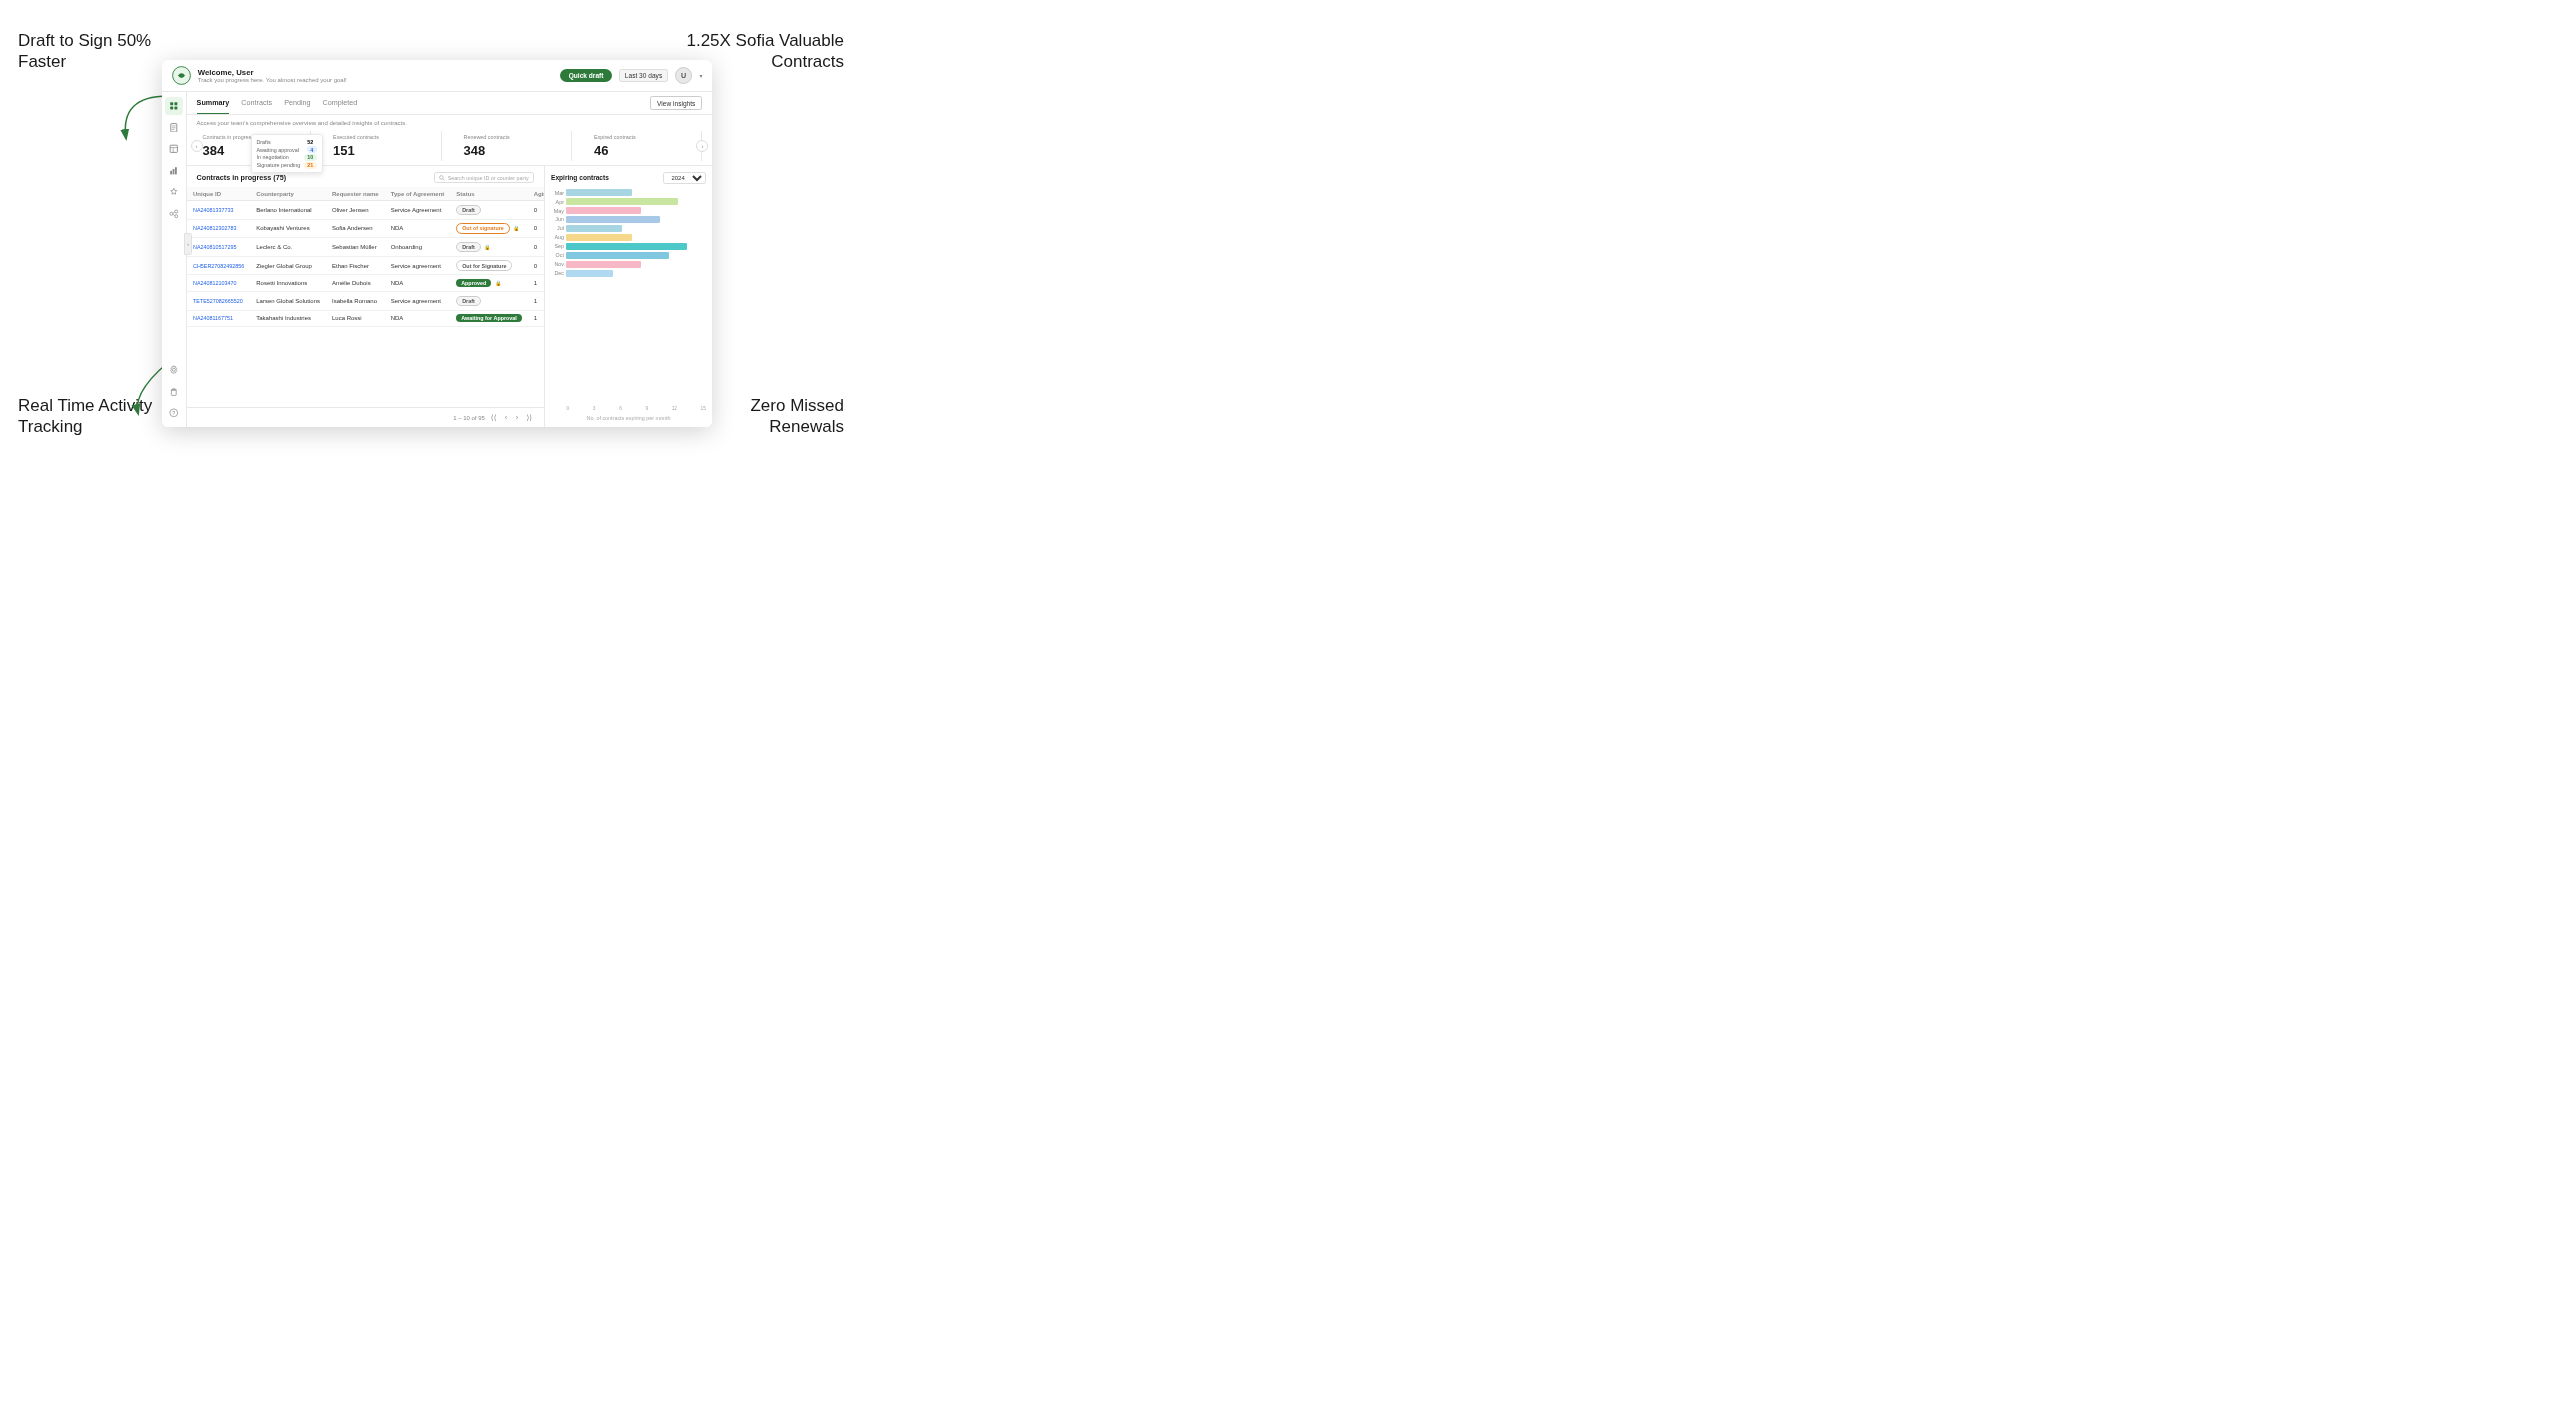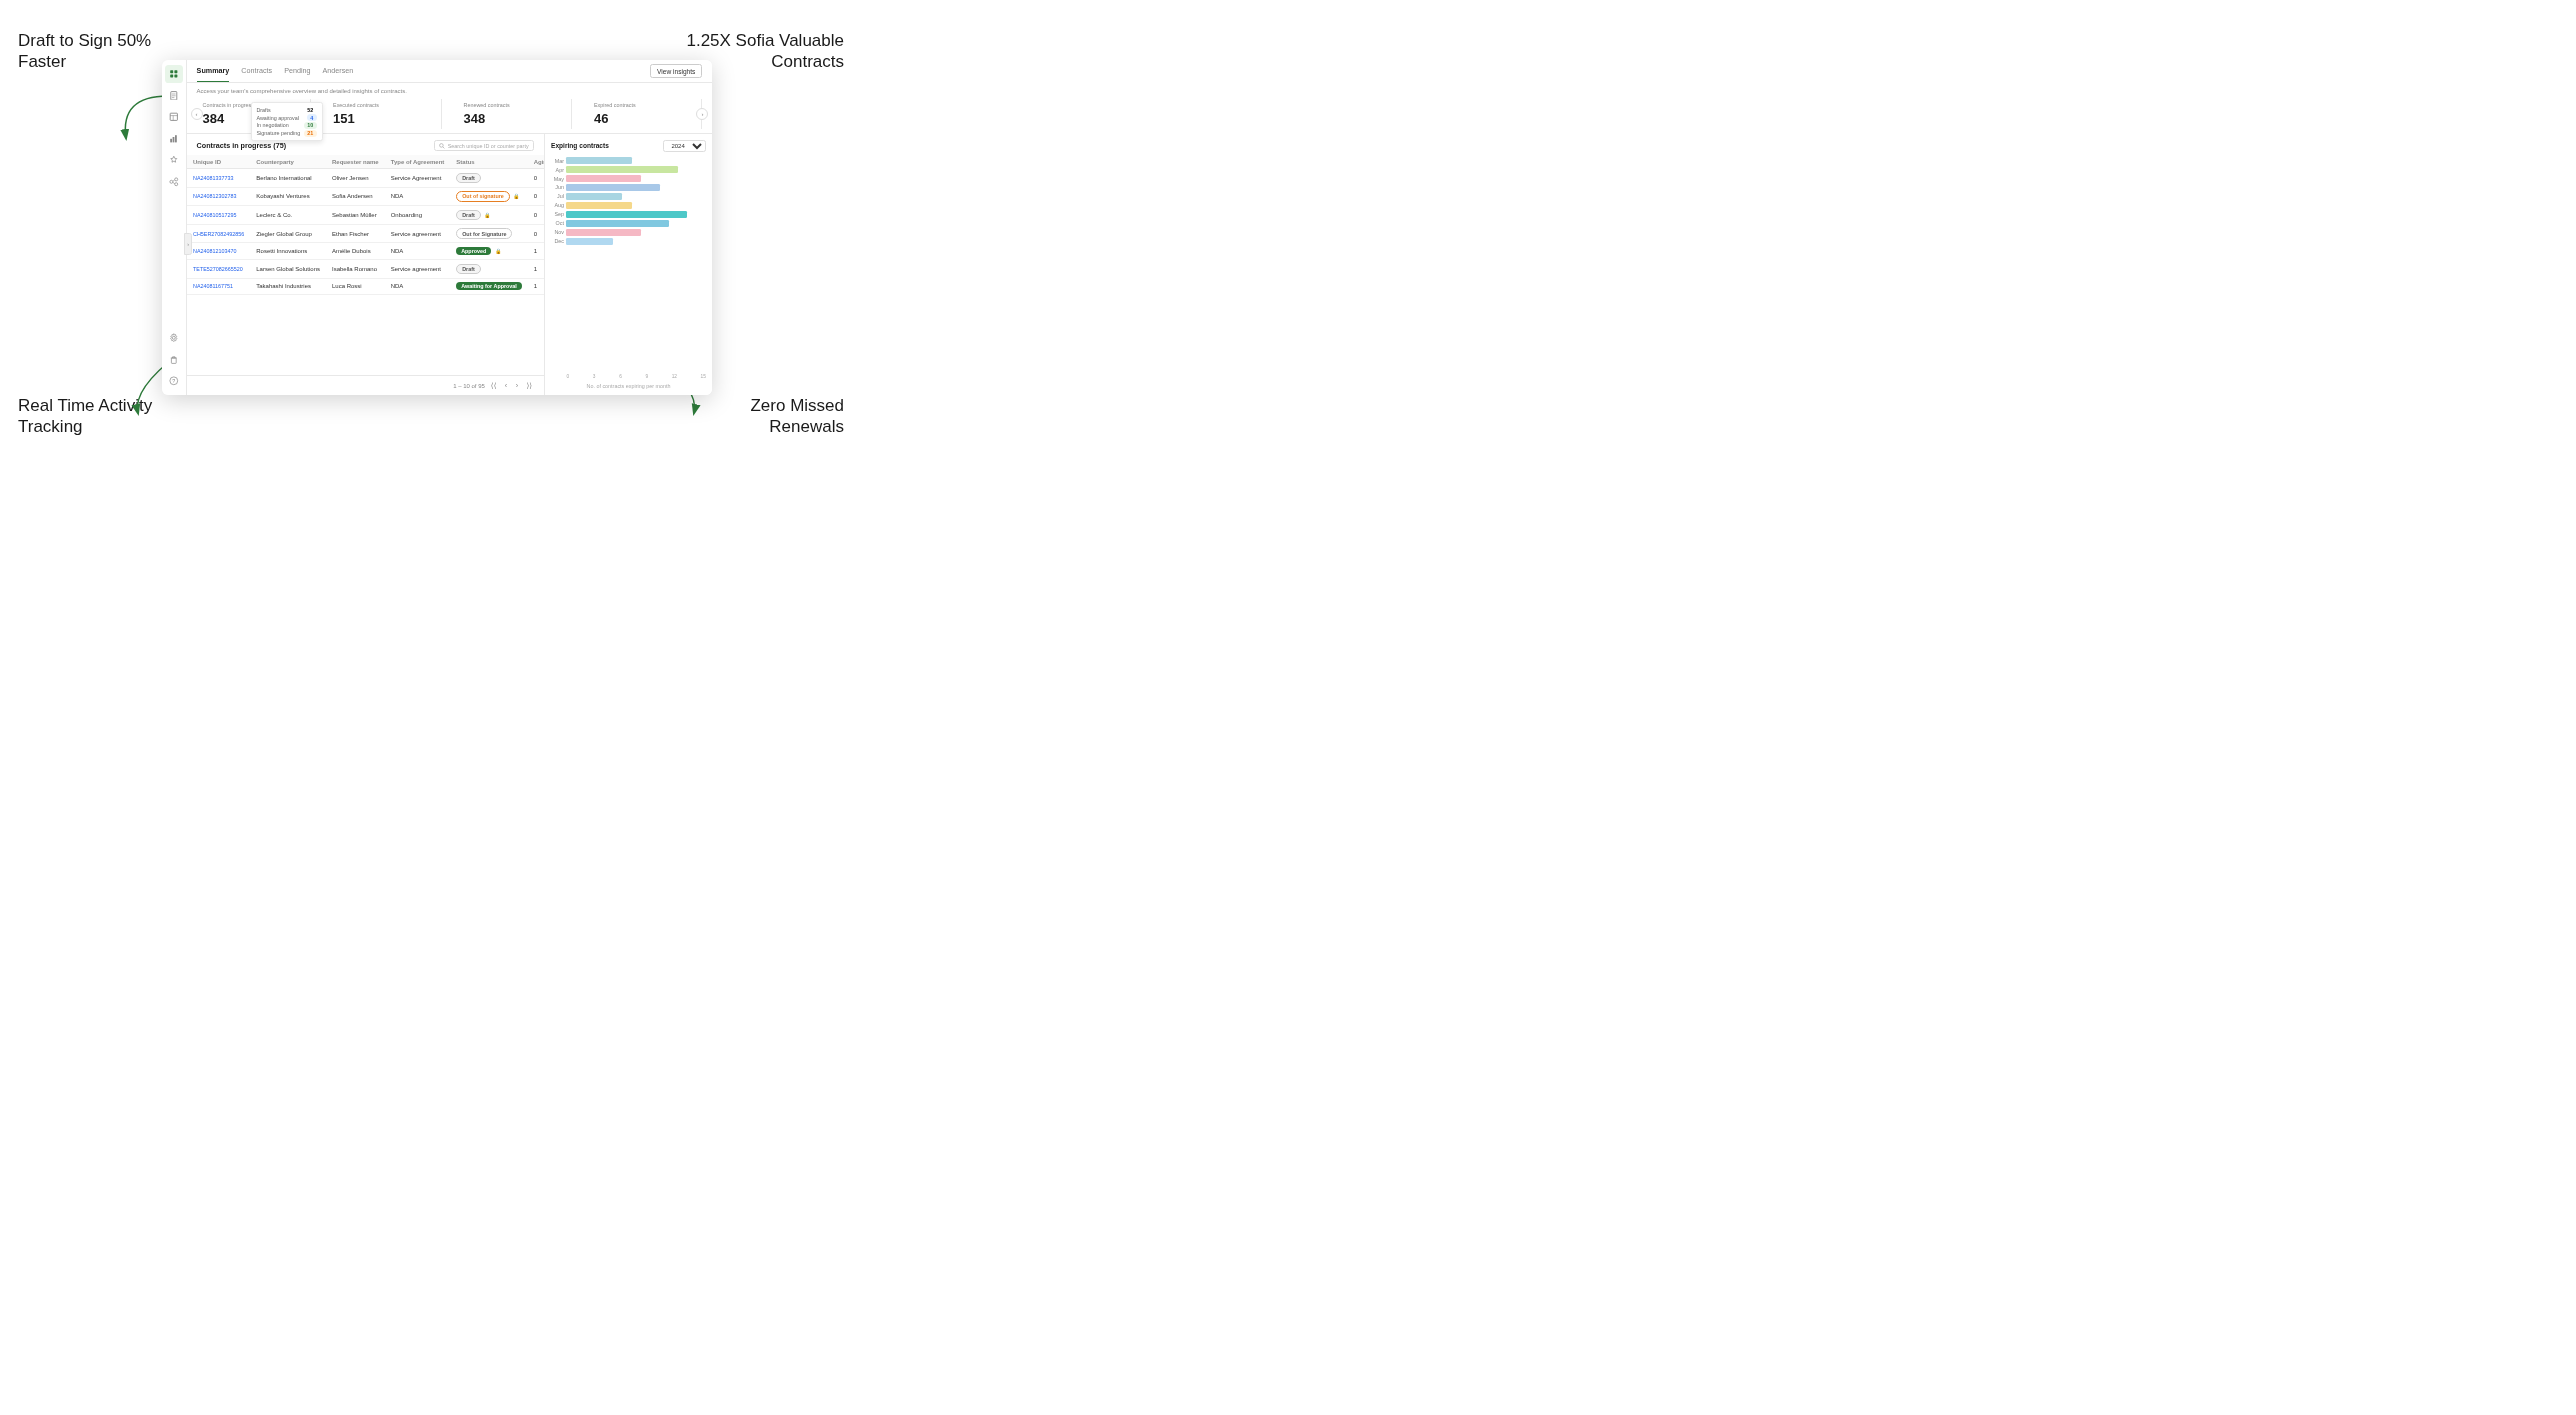--- a/index.html
+++ b/index.html
@@ -471,20 +471,35 @@
   <path d="M20,20 Q100,80 90,120" fill="none" stroke="#2d7a3a" stroke-width="2.5" marker-end="url(#ah4)"></path>
   <defs>
       <marker id="ah4" markerWidth="8" markerHeight="8" refX="6" refY="3" orient="auto">
         <path d="M0,0 L0,6 L8,3 z" fill="#2d7a3a"></path>
       </marker>
     </defs>
 </svg>
 
 <div class="app-window">
 
+  <div class="app-header">
+
+    <svg class="logo-icon" viewBox="0 0 32 32">
+      <circle cx="16" cy="16" r="15" fill="#e8f5e9" stroke="#2d7a3a" stroke-width="1.5"></circle>
+      <path d="M10,16 Q16,8 22,16 Q16,24 10,16Z" fill="#2d7a3a"></path>
+    </svg>
+    <div class="header-title-area">
+      <div class="header-welcome">Welcome, User</div>
+      <div class="header-subtitle">Track you progress here. You almost reached your goal!</div>
+    </div>
+    <button class="quick-draft-btn">Quick draft</button>
+    <button class="date-filter">Last 30 days</button>
+    <div class="user-avatar">U</div>
+    <span style="font-size:6px;color:#888;cursor:pointer;">▾</span>
+  </div>
 
   <div class="app-body">
 
     <div class="sidebar">
       <div class="sidebar-icon active">
         <svg width="9.6" height="9.6" viewBox="0 0 16 16">
             <rect x="2" y="2" width="5" height="5" rx="1" fill="#2d7a3a"></rect>
             <rect x="9" y="2" width="5" height="5" rx="1" fill="#2d7a3a"></rect>
             <rect x="2" y="9" width="5" height="5" rx="1" fill="#2d7a3a"></rect>
             <rect x="9" y="9" width="5" height="5" rx="1" fill="#2d7a3a"></rect>
@@ -548,21 +563,21 @@
           </svg>
       </div>
     </div>
 
     <div class="main-content">
 
       <div class="tabs-bar">
         <div class="tab active">Summary</div>
         <div class="tab">Contracts</div>
         <div class="tab">Pending</div>
-        <div class="tab">Andersen</div>
+        <div class="tab">Completed</div>
         <button class="view-insights-btn">View insights</button>
       </div>
 
       <div class="summary-section">
         <div class="summary-desc">Access your team's comprehensive overview and detailed insights of contracts.</div>
         <div class="summary-stats" style="position:relative;">
 
           <button class="nav-arrow" style="left:-6px;">‹</button>
 
           <div class="stat-block" style="position:relative;">

